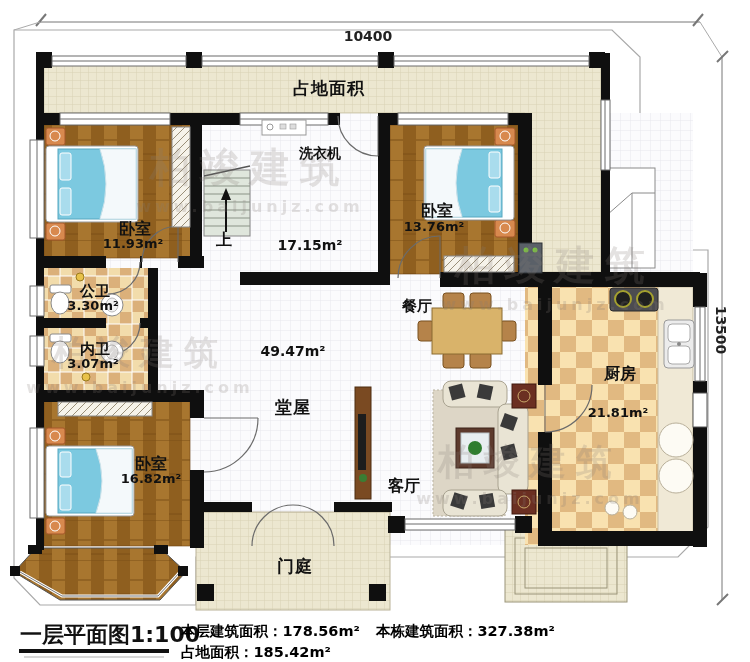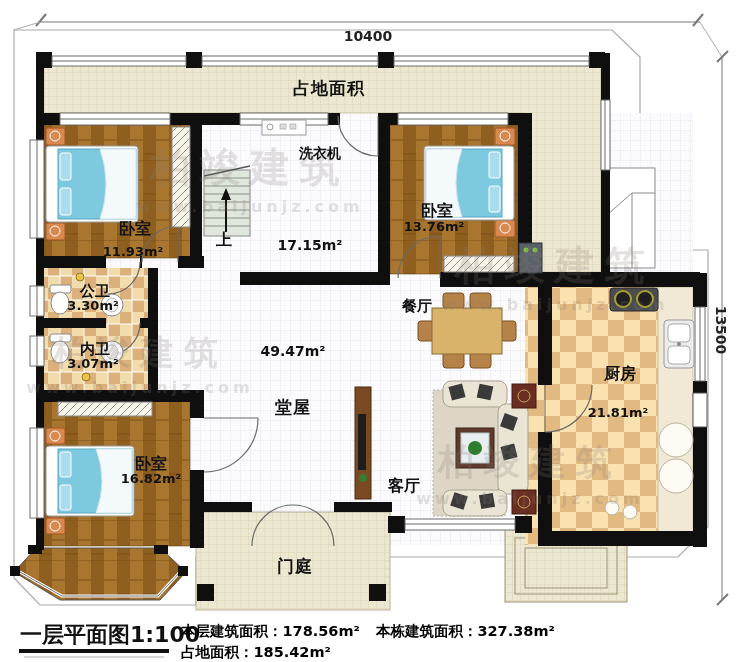--- a/index.html
+++ b/index.html
@@ -378,21 +378,21 @@
   <div class="wm-big" style="font-size:36px;">柏竣建筑</div>
   <div class="wm-small">www.baijunjz.com</div>
 </div>
 
 <div class="lbl dim" style="left:368px;top:37px;">10400</div>
 <div class="lbl dim rot" style="left:720px;top:330px;">13500</div>
 
 <div class="lbl big" style="left:329px;top:88px;">占地面积</div>
 <div class="lbl" style="left:320px;top:154px;font-size:14px;">洗衣机</div>
 <div class="lbl room-name" style="left:135px;top:229px;">卧室</div>
-<div class="lbl room-area" style="left:133px;top:252px;">11.93m²</div>
+<div class="lbl room-area" style="left:133px;top:244px;">11.93m²</div>
 <div class="lbl room-name" style="left:224px;top:240px;">上</div>
 <div class="lbl room-area" style="left:310px;top:230px;font-size:14px;margin-top:16px;">17.15m²</div>
 <div class="lbl room-name" style="left:437px;top:211px;">卧室</div>
 <div class="lbl room-area" style="left:434px;top:227px;">13.76m²</div>
 <div class="lbl room-name" style="left:95px;top:291px;font-size:15px;">公卫</div>
 <div class="lbl room-area" style="left:93px;top:306px;">3.30m²</div>
 <div class="lbl room-name" style="left:95px;top:349px;font-size:15px;">内卫</div>
 <div class="lbl room-area" style="left:93px;top:364px;">3.07m²</div>
 <div class="lbl room-name" style="left:417px;top:306px;font-size:15px;">餐厅</div>
 <div class="lbl room-area" style="left:293px;top:352px;font-size:14px;">49.47m²</div>

